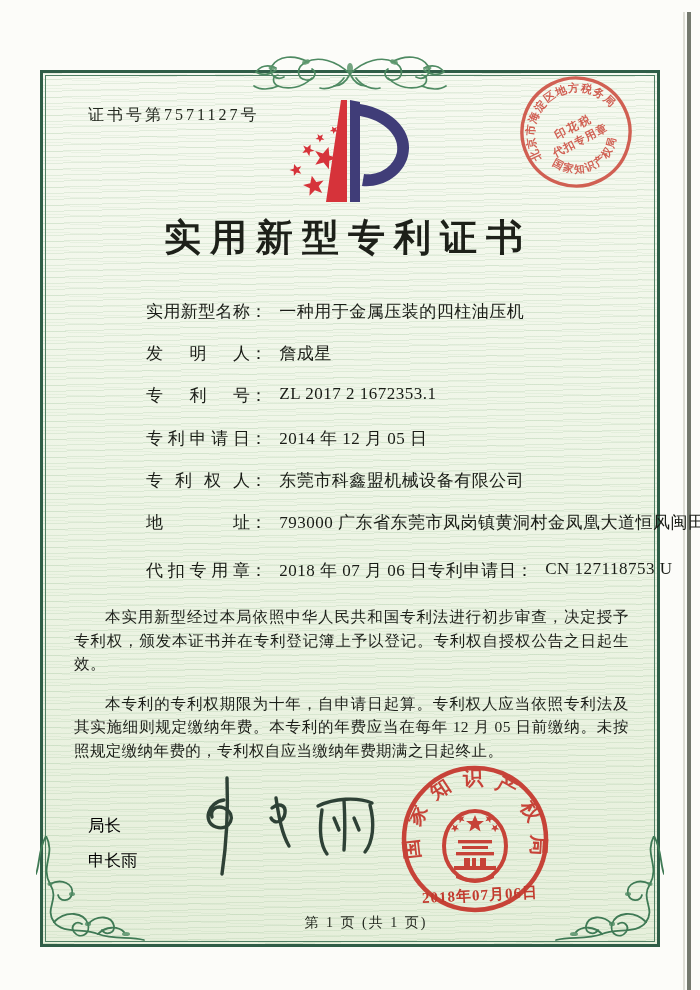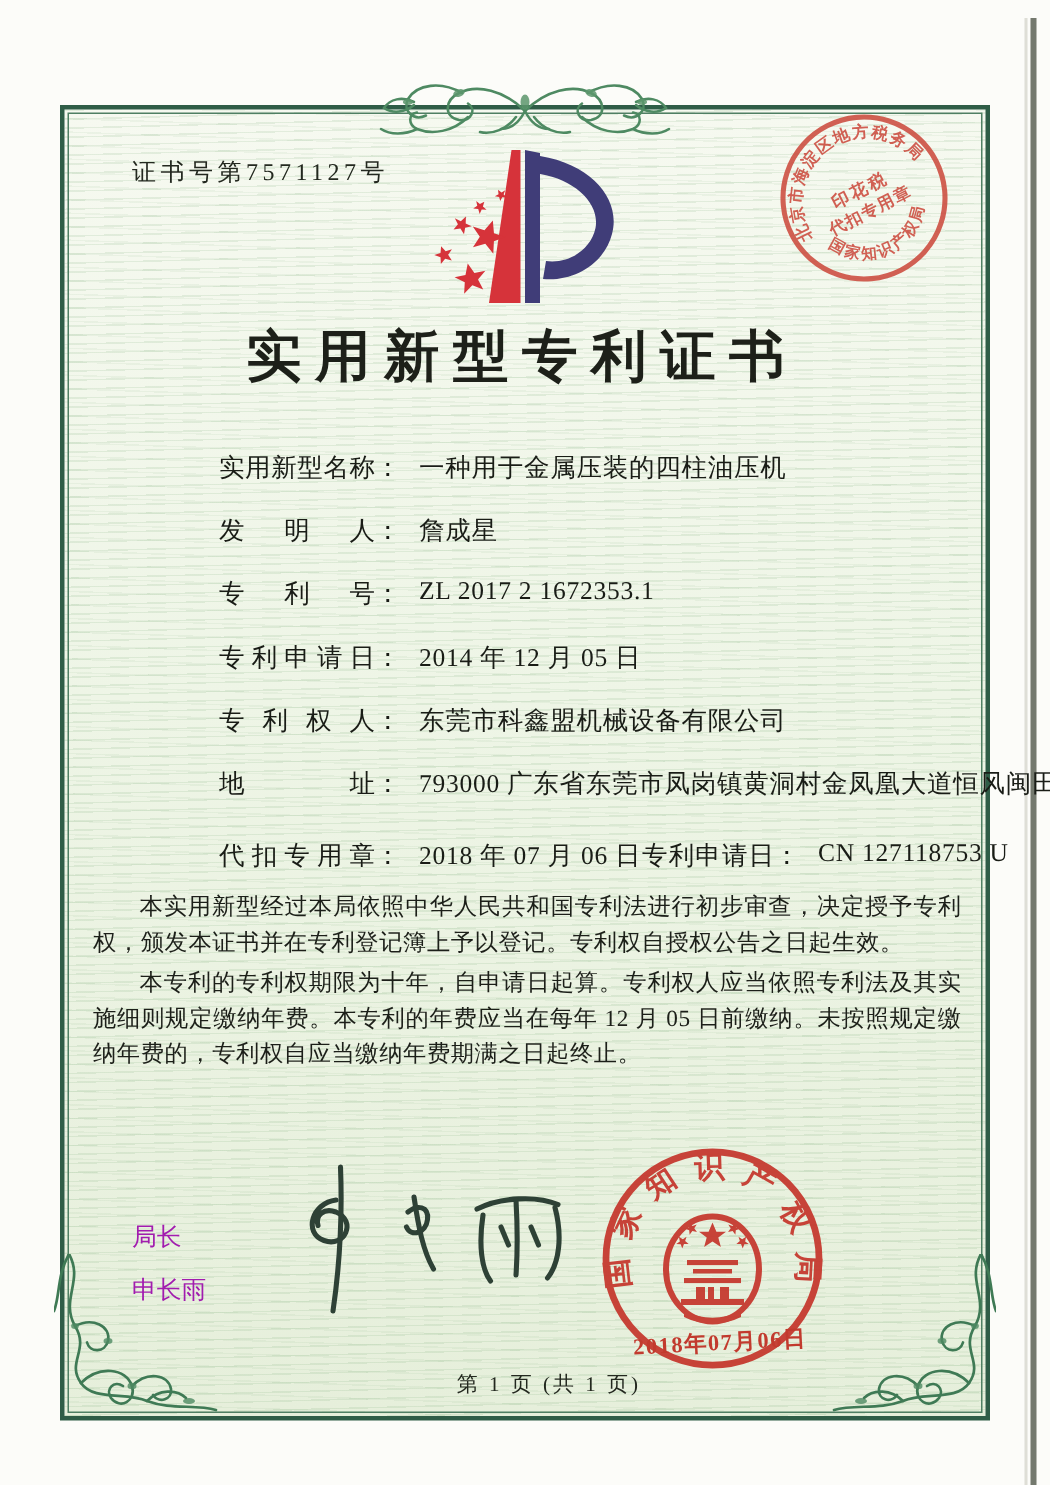--- a/index.html
+++ b/index.html
@@ -42,25 +42,25 @@
   .flabel{display:inline-block;width:104px;text-align:justify;text-align-last:justify;vertical-align:top;}
   .fcolon{display:inline-block;vertical-align:top;}
   .fvalue{display:inline-block;margin-left:8px;vertical-align:top;letter-spacing:.5px;}
   .fvalue .v2{display:block;}
   .grant-right{position:absolute;left:282px;top:0;white-space:nowrap;}
   .grant-right .flabel{width:88px;}
 
   
   .paras{position:absolute;left:58px;top:589px;width:587px;font-size:15.5px;line-height:23.5px;
          color:#1c1f19;text-align:justify;letter-spacing:.4px;}
-  .paras p{margin:4px;text-indent:2em;}
+  .paras p{margin:16px;text-indent:2em;}
 
   
   .signoff{position:absolute;left:88px;top:808px;font-family:"Liberation Sans","DejaVu Sans",sans-serif;
-           font-size:16.5px;line-height:35px;color:#a21caf;}
+           font-size:16.5px;line-height:35px;color:#000000;}
   .signature{position:absolute;left:172px;top:770px;width:220px;height:112px;}
 
   
   .seal{position:absolute;left:398px;top:762px;width:154px;height:154px;opacity:.92;}
   .seal-date{position:absolute;left:400px;top:886px;width:160px;text-align:center;
              color:#c23a2e;font-size:15px;font-weight:700;letter-spacing:1px;transform:rotate(-3deg);}
 
   
   .footer{position:absolute;left:56px;top:914px;width:620px;text-align:center;
           font-size:14px;letter-spacing:2px;color:#23281f;}

